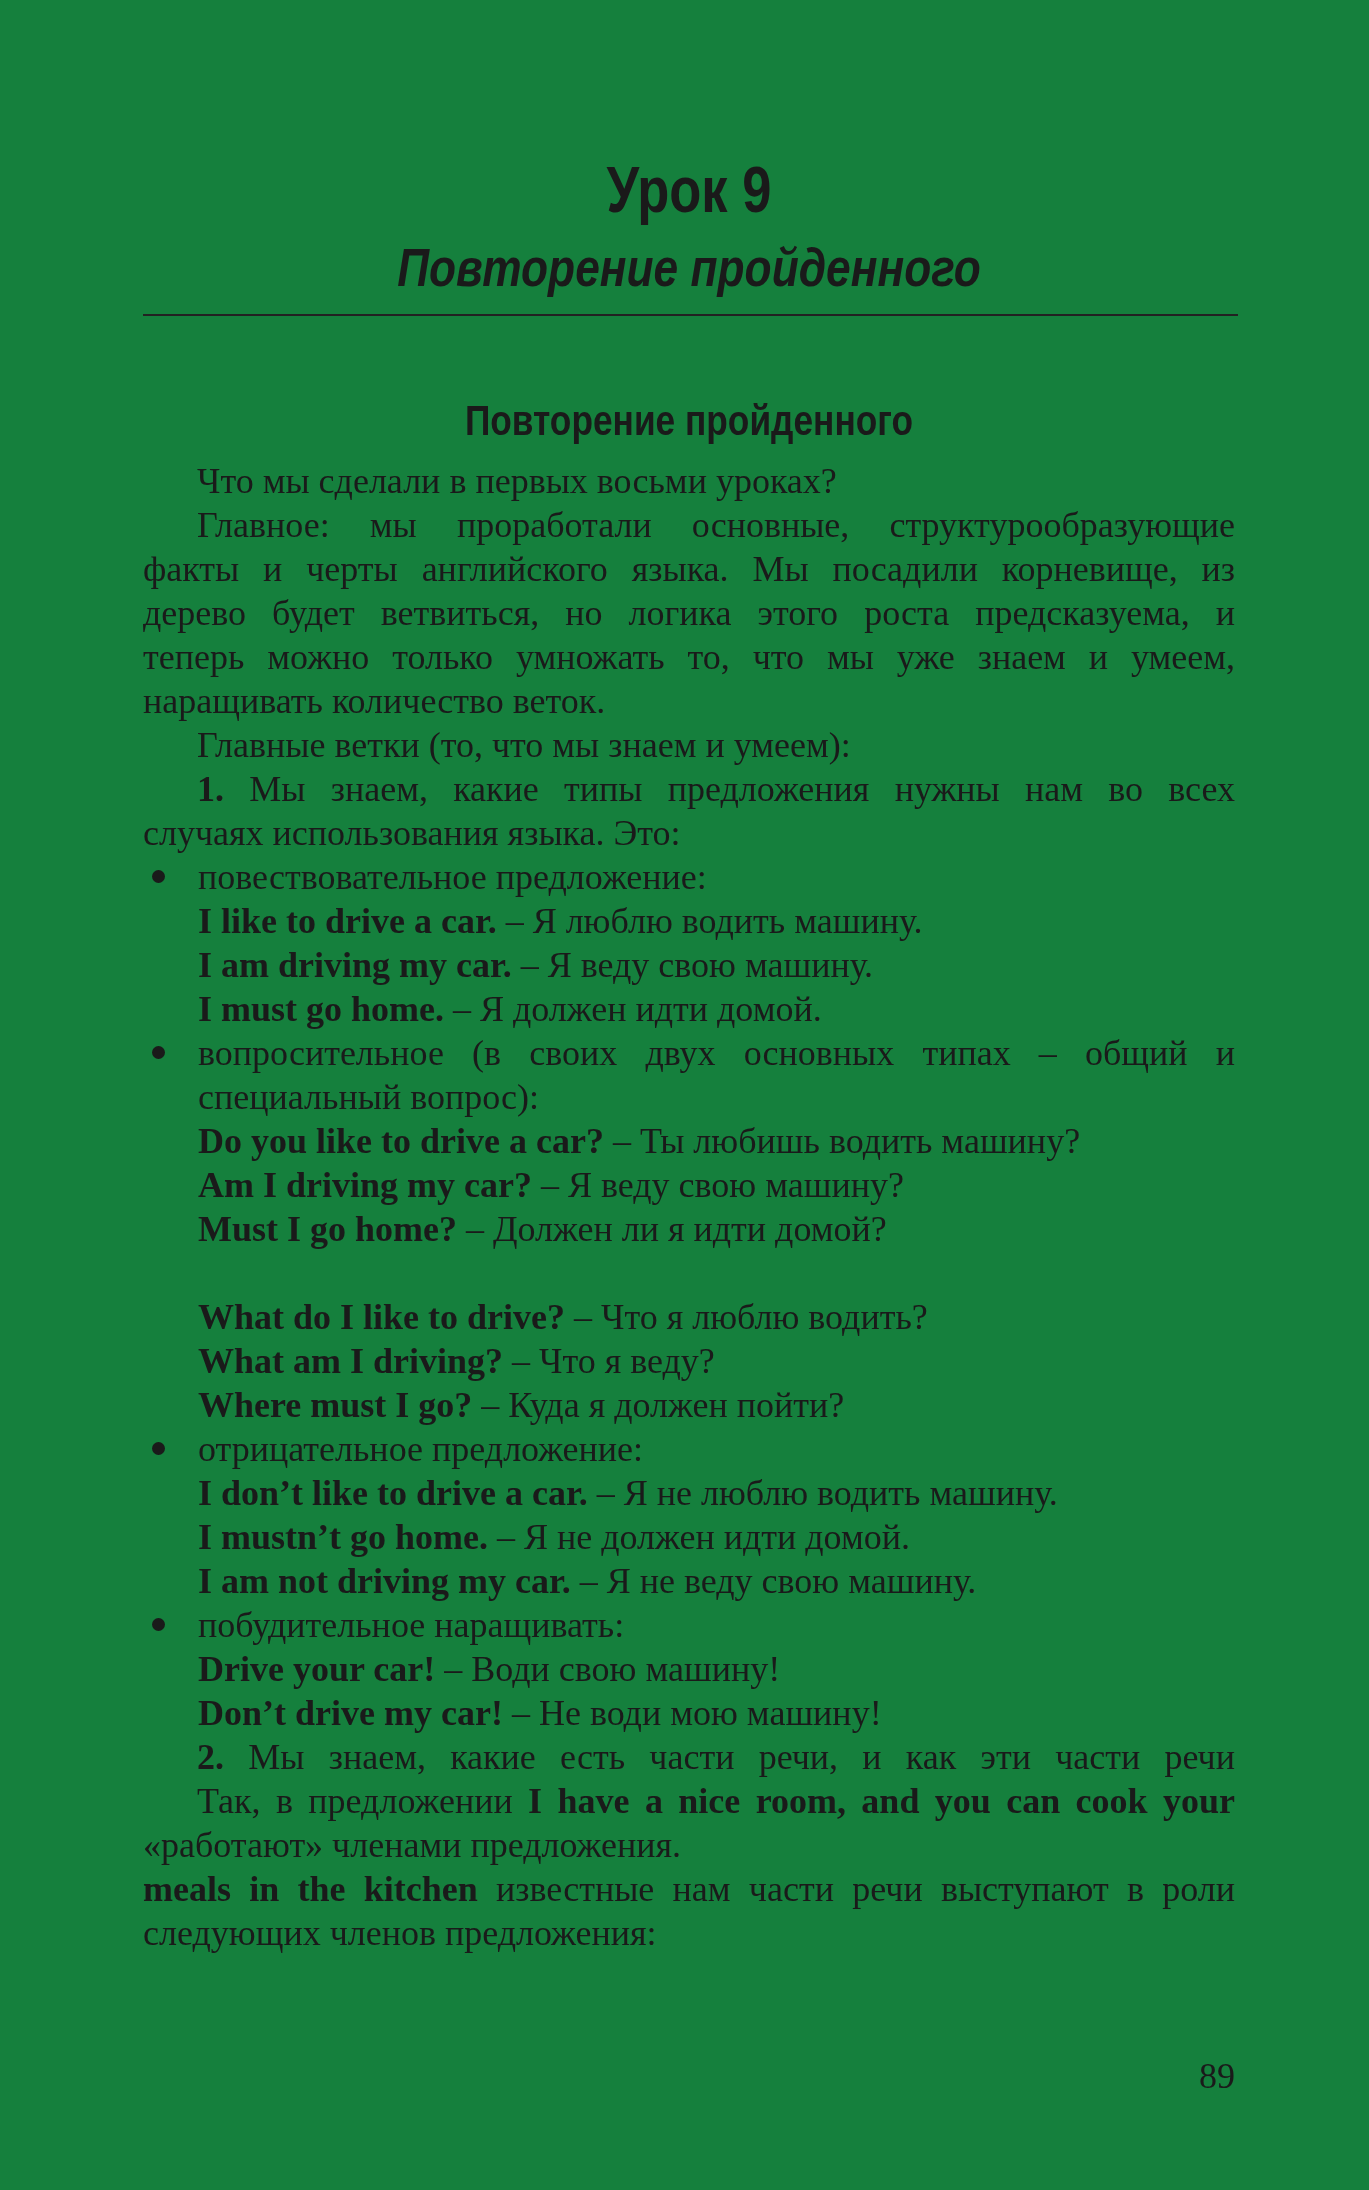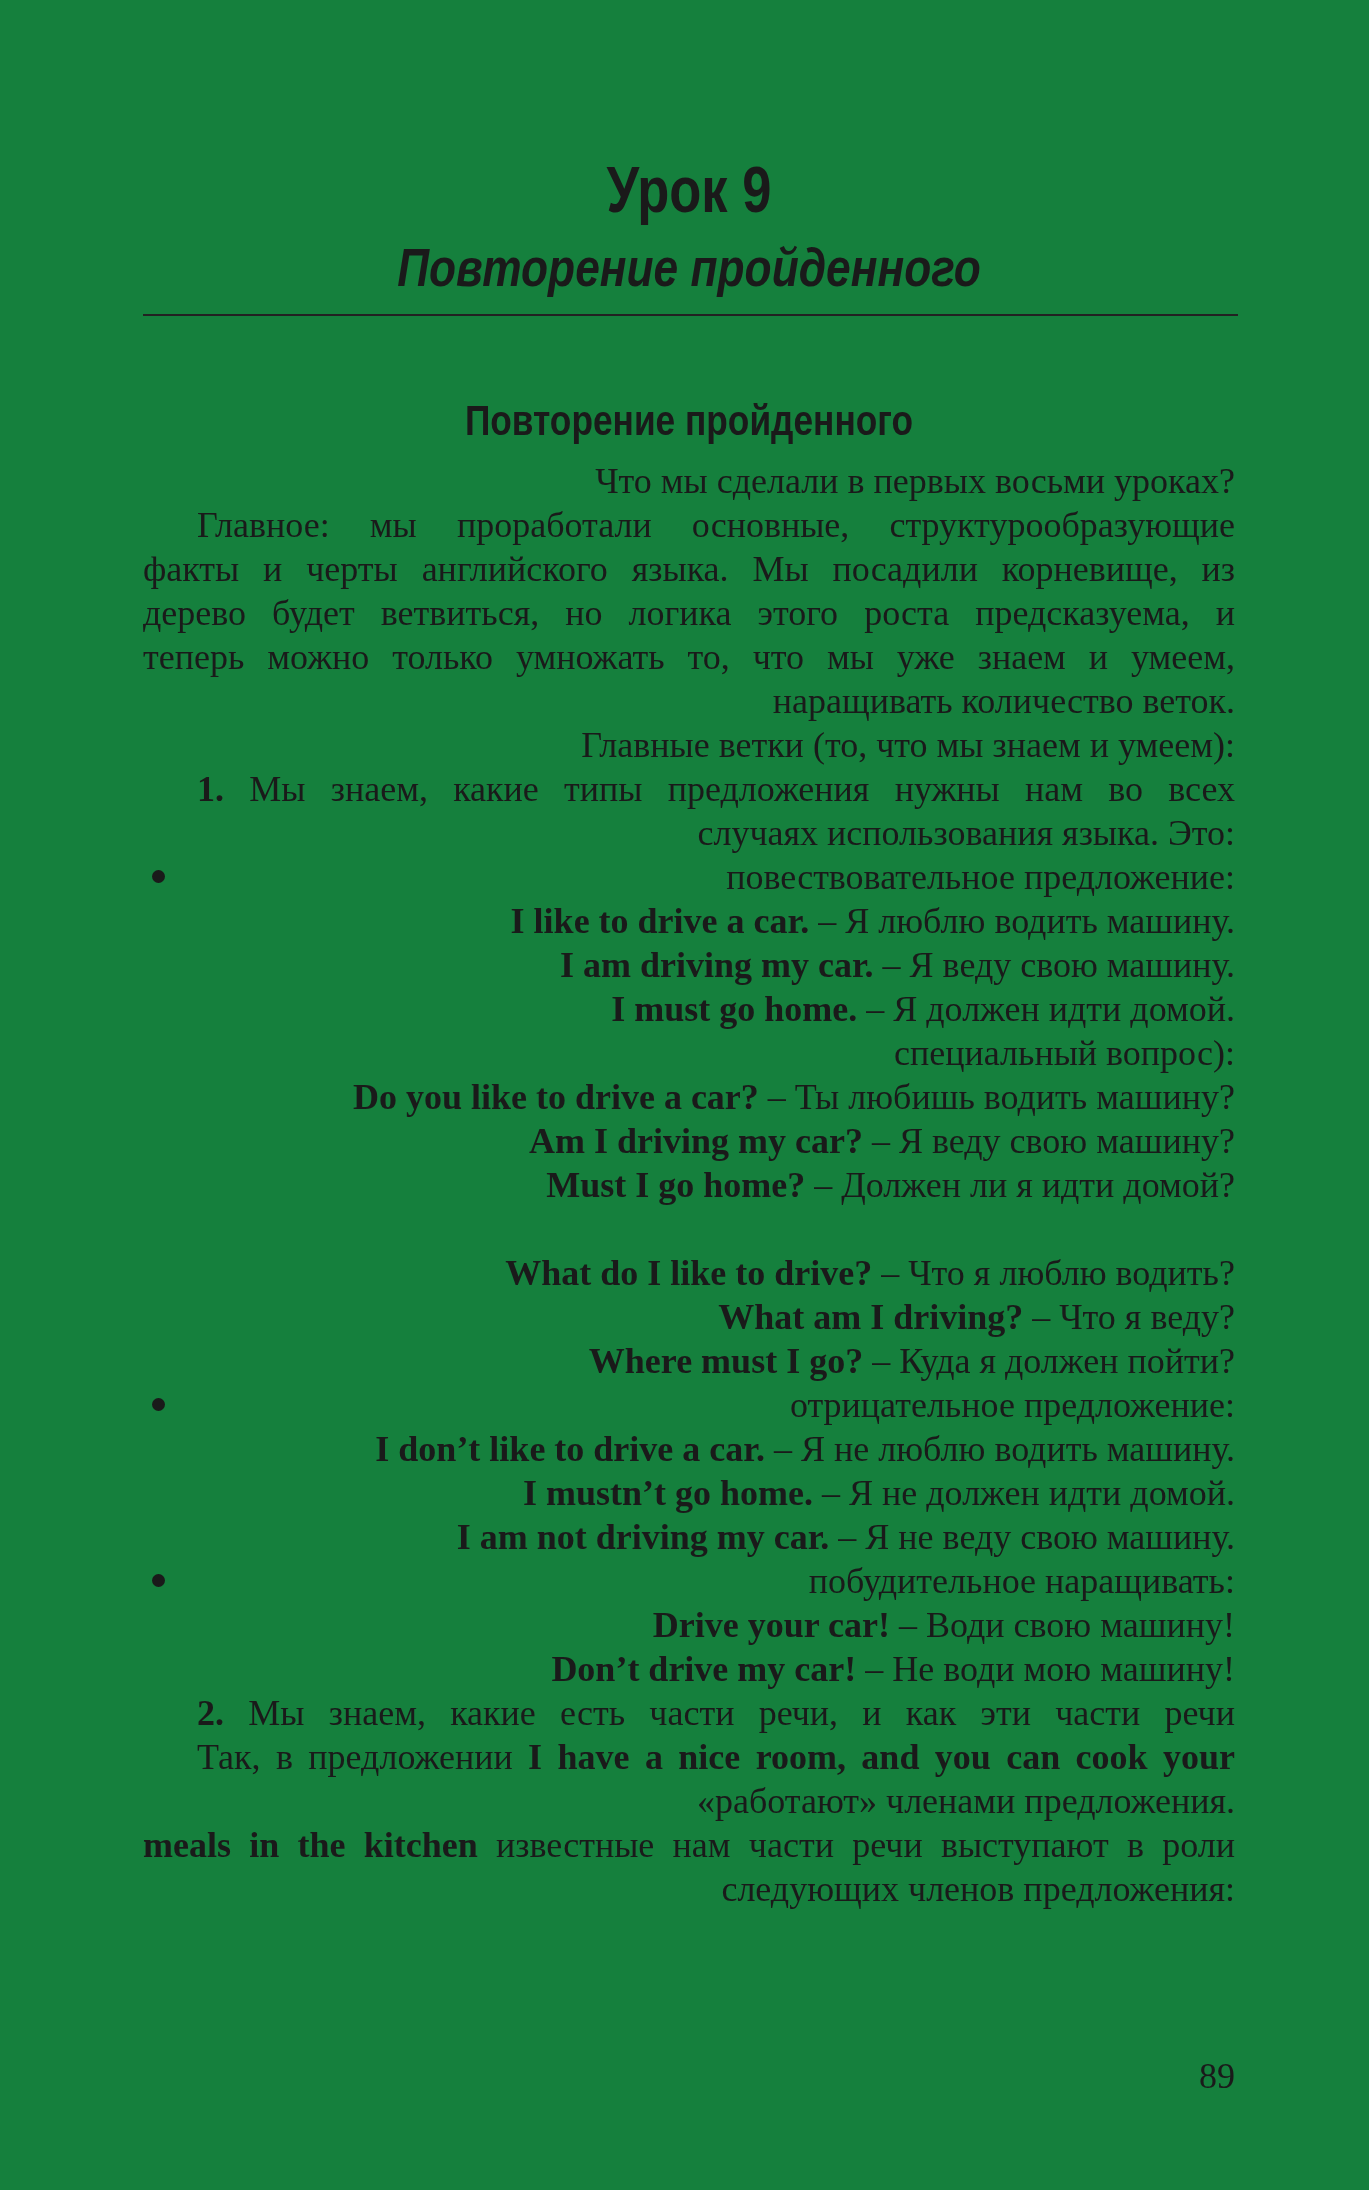--- a/index.html
+++ b/index.html
@@ -33,21 +33,21 @@
     font-size: 42px; line-height: 56px;
     transform: scaleX(0.84); transform-origin: 50% 50%;
     color: #1a1a1a;
   }
 
   .body-text {
     position: absolute; left: 143px; top: 459px; width: 1092px;
     font-family: "Liberation Serif", serif; font-size: 36px; line-height: 44px;
     color: #1a1a1a;
   }
-  .line { position: relative; height: 44px; white-space: nowrap; overflow: visible; text-align: right; }
+  .line { position: relative; height: 44px; white-space: nowrap; overflow: visible; }
   .line.just { text-align: justify; text-align-last: justify; white-space: normal; }
   .line.indent { padding-left: 54px; }
   .line.list { padding-left: 55px; }
   .line.blank { height: 44px; }
   .line b, .line .bold { font-weight: bold; }
   .bullet {
     position: absolute; left: 9px; top: 15px; width: 13px; height: 13px;
     border-radius: 50%; background: #1a1a1a;
   }
   .page-number {
@@ -74,20 +74,21 @@
       <div class="line just"><span>дерево будет ветвиться, но логика этого роста предсказуема, и</span></div>
       <div class="line just"><span>теперь можно только умножать то, что мы уже знаем и умеем,</span></div>
       <div class="line"><span>наращивать количество веток.</span></div>
       <div class="line indent"><span>Главные ветки (то, что мы знаем и умеем):</span></div>
       <div class="line indent just"><span class="bold">1.</span><span> Мы знаем, какие типы предложения нужны нам во всех</span></div>
       <div class="line"><span>случаях использования языка. Это:</span></div>
       <div class="line list"><span class="bullet"></span><span>повествовательное предложение:</span></div>
       <div class="line list"><span class="bold">I like to drive a car.</span><span> – Я люблю водить машину.</span></div>
       <div class="line list"><span class="bold">I am driving my car.</span><span> – Я веду свою машину.</span></div>
       <div class="line list"><span class="bold">I must go home.</span><span> – Я должен идти домой.</span></div>
+      <div class="line list just"><span class="bullet"></span><span>вопросительное (в своих двух основных типах – общий и</span></div>
       <div class="line list"><span>специальный вопрос):</span></div>
       <div class="line list"><span class="bold">Do you like to drive a car?</span><span> – Ты любишь водить машину?</span></div>
       <div class="line list"><span class="bold">Am I driving my car?</span><span> – Я веду свою машину?</span></div>
       <div class="line list"><span class="bold">Must I go home?</span><span> – Должен ли я идти домой?</span></div>
       <div class="line blank"></div>
       <div class="line list"><span class="bold">What do I like to drive?</span><span> – Что я люблю водить?</span></div>
       <div class="line list"><span class="bold">What am I driving?</span><span> – Что я веду?</span></div>
       <div class="line list"><span class="bold">Where must I go?</span><span> – Куда я должен пойти?</span></div>
       <div class="line list"><span class="bullet"></span><span>отрицательное предложение:</span></div>
       <div class="line list"><span class="bold">I don’t like to drive a car.</span><span> – Я не люблю водить машину.</span></div>

